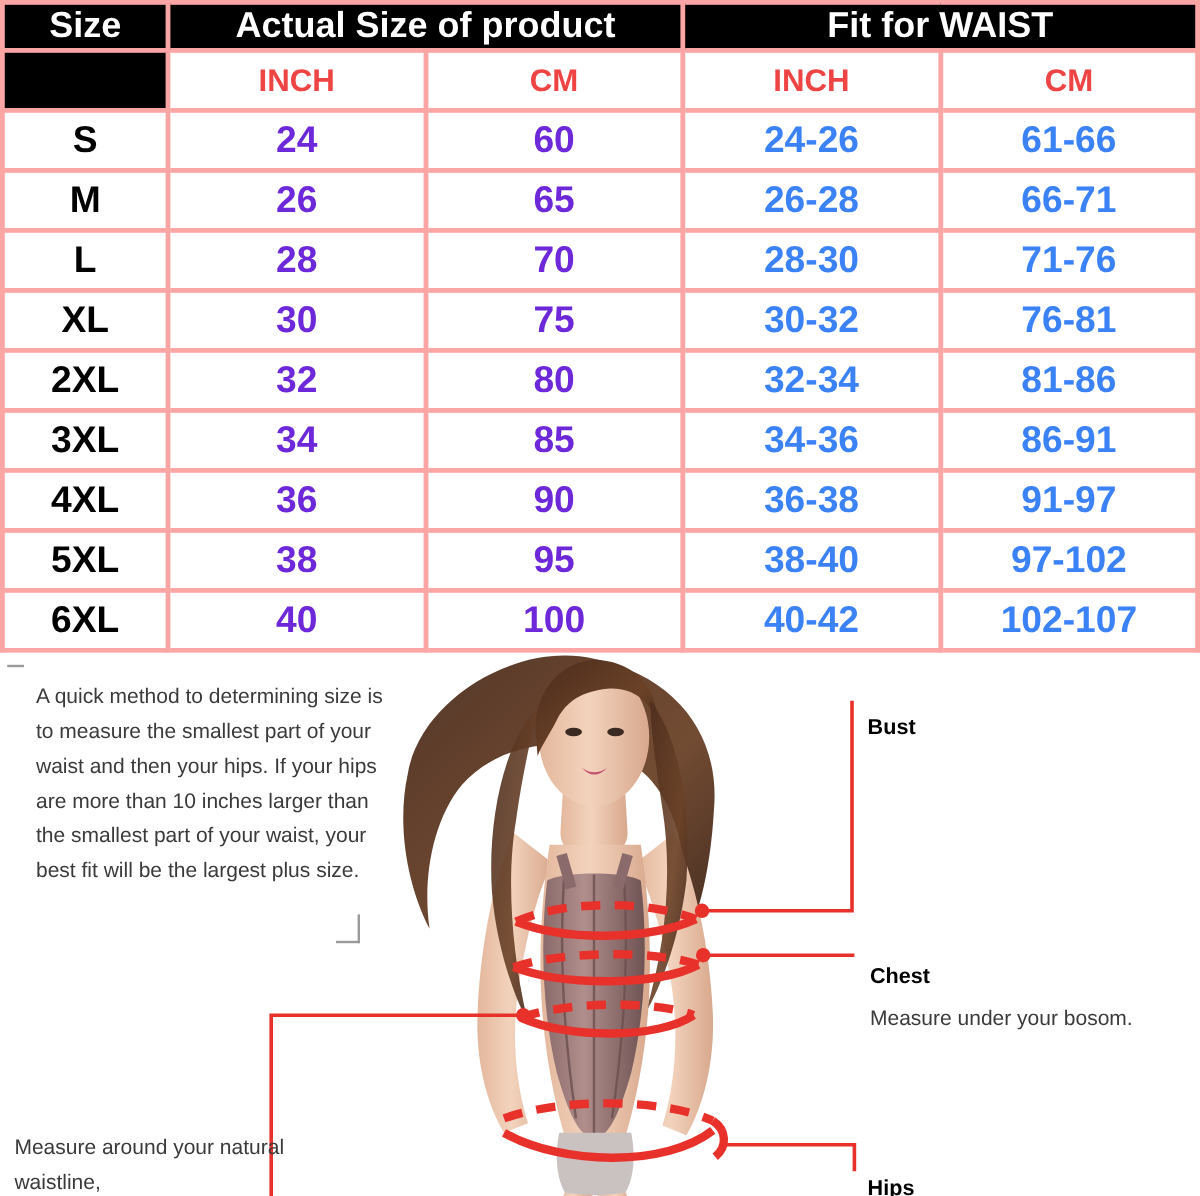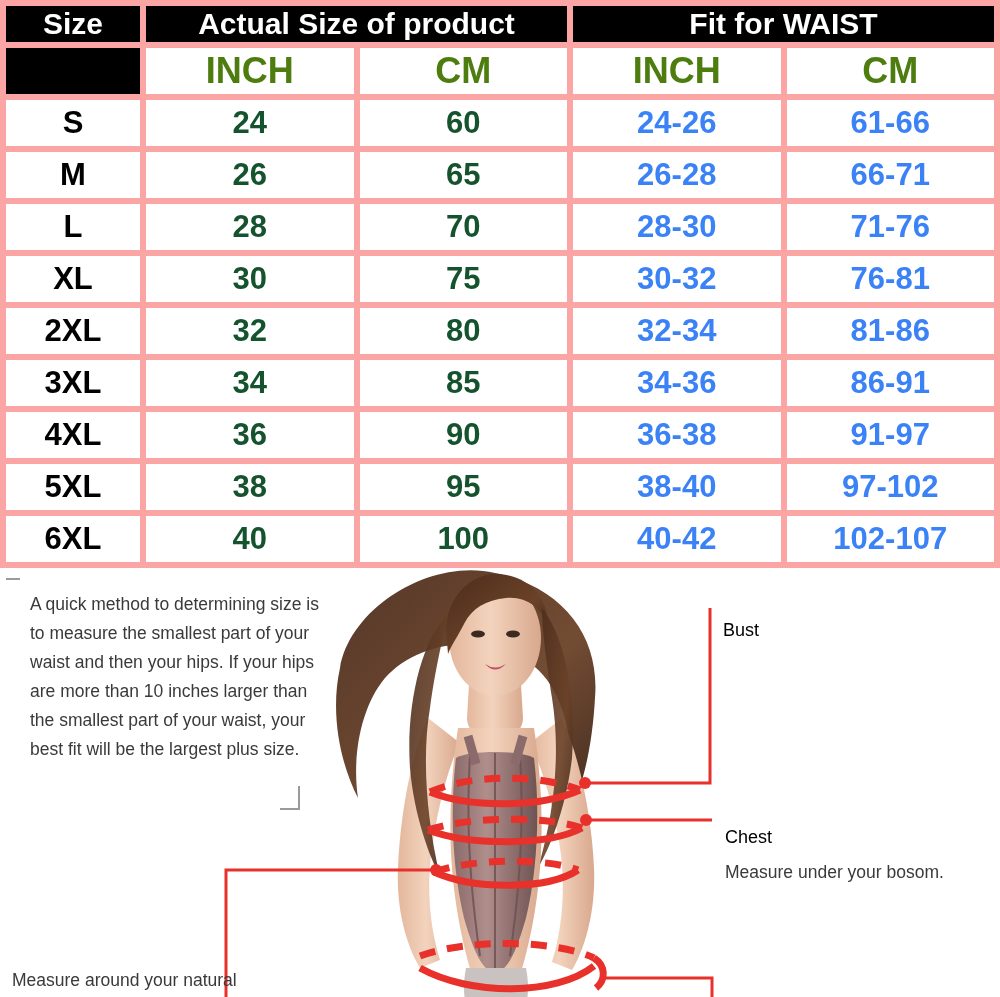--- a/index.html
+++ b/index.html
@@ -16,57 +16,57 @@
     position: relative;
   }
 
   
   .size-table {
     width: 1000px;
     border-collapse: collapse;
     table-layout: fixed;
   }
   .size-table td, .size-table th {
-    border: 6px solid #fca5a5;
+    border: 4px solid #fca5a5;
     text-align: center;
     padding: 0;
     font-weight: bold;
   }
   .hdr-black {
     background: #000;
     color: #fff;
     font-size: 30px;
     height: 36px;
     border-color: #000;
   }
   .hdr-sub {
     background: #fff;
-    color: #4d7c0f;
-    font-size: 36px;
+    color: #ef4444;
+    font-size: 26px;
     height: 46px;
   }
   .hdr-sub-black {
     background: #000;
     color: #fff;
     font-size: 30px;
     height: 46px;
     border-color: #000;
   }
   .col-size { width: 134px; }
   .col-a { width: 230px; }
   .col-b { width: 214px; }
   .col-c { width: 240px; }
   .col-d { width: 182px; }
 
   .size-table tbody td {
     height: 46px;
     font-size: 31px;
   }
   td.size-cell { font-size: 31px; color: #000; }
-  td.gray-cell { color: #14532d; font-weight: bold; }
+  td.gray-cell { color: #6d28d9; font-weight: bold; }
   td.dark-cell { color: #3b82f6; font-weight: bold; }
 
   
   .lower {
     position: relative;
     width: 1000px;
     height: 503px;
     background: #fff;
     overflow: hidden;
   }
@@ -81,21 +81,21 @@
   }
 
   .note-block {
     position: absolute;
     font-size: 17.5px;
     line-height: 29px;
     color: #333;
     font-family: "Liberation Sans", sans-serif;
   }
   .note-title {
-    font-weight: normal;
+    font-weight: bold;
     color: #000;
     font-size: 18px;
     margin-bottom: 6px;
   }
   .note-body { color: #3a3a3a; }
 
   .quick-note {
     left: 30px;
     top: 22px;
     width: 300px;

